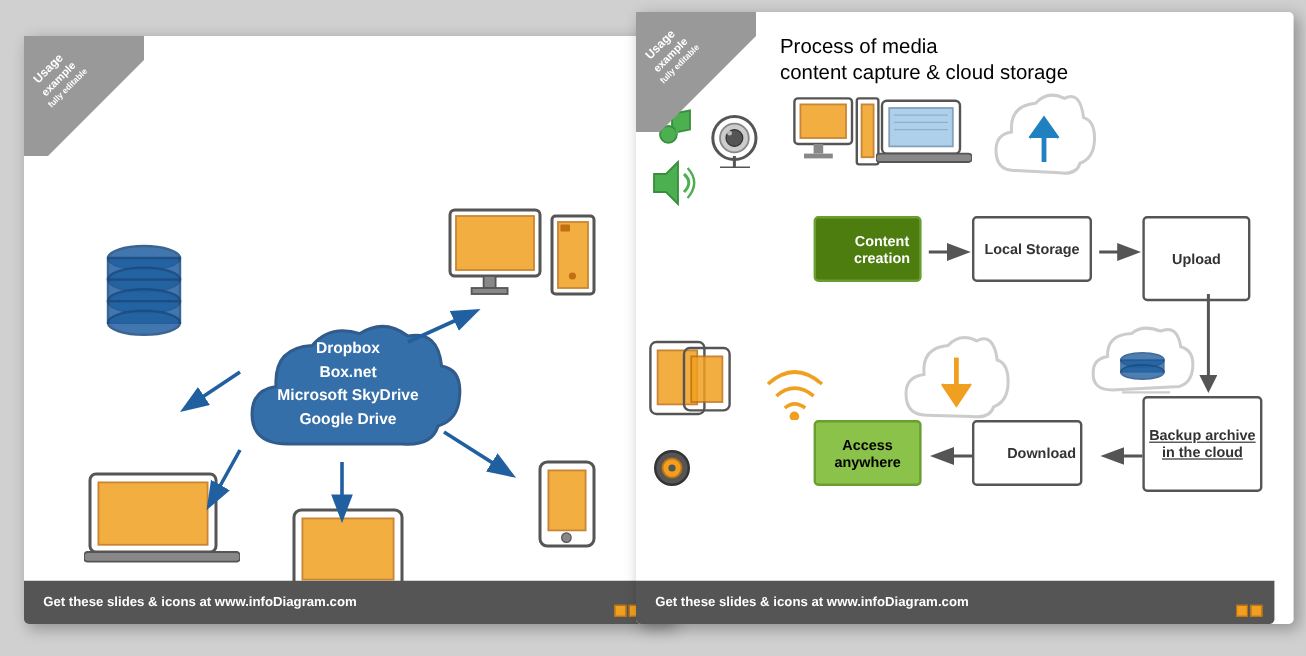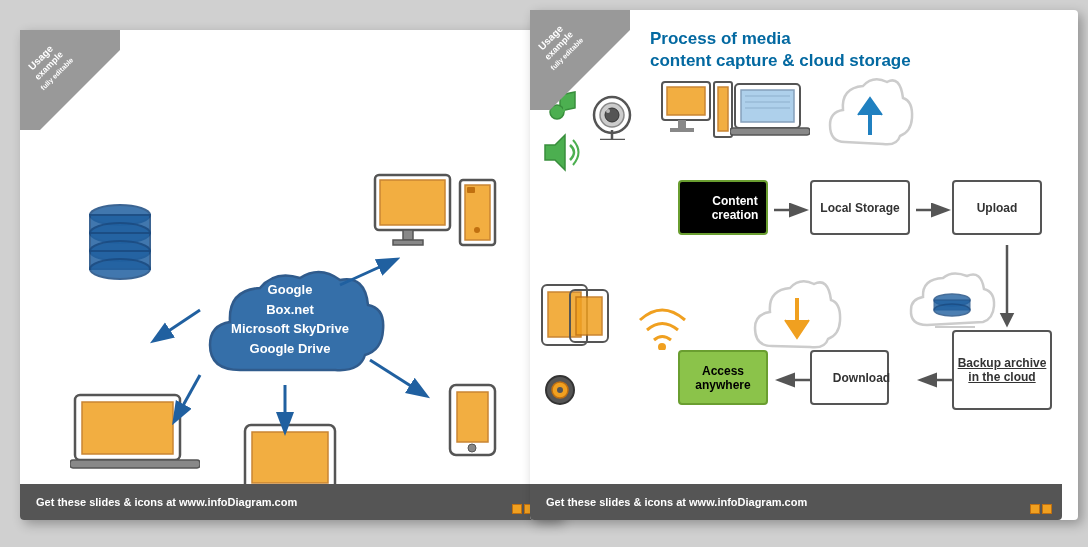--- a/index.html
+++ b/index.html
@@ -129,41 +129,41 @@
     .device-icon {
       position: absolute;
     }
 
     
     .process-title {
       position: absolute;
       top: 18px;
       left: 120px;
       font-size: 17px;
-      font-weight: bold;
-      color: #0369a1;
+      font-weight: normal;
+      color: #000000;
       line-height: 1.3;
     }
 
     
     .flow-box {
       position: absolute;
       border: 2px solid #555;
       border-radius: 4px;
       display: flex;
       align-items: center;
       justify-content: center;
       text-align: center;
       font-size: 12px;
       font-weight: bold;
       color: #333;
       background: white;
     }
     .flow-box-green {
-      background: #000000;
+      background: #4d7c0f;
       color: white;
       border-color: #6a9e30;
       padding-left: 24px;
     }
     .flow-box-green2 {
       background: #8bc34a;
       color: #000000;
       border-color: #6a9e30;
     }
   </style>
@@ -211,21 +211,21 @@
     </svg>
   </div>
 
   <div class="cloud-shape">
     <svg viewBox="0 0 200 130" xmlns="http://www.w3.org/2000/svg">
       <path d="M50,110 Q20,110 20,85 Q20,65 40,62 Q38,30 70,28 Q85,10 110,18 Q130,5 150,20 Q175,15 178,45 Q195,48 193,70 Q192,90 175,95 Q170,112 145,110 Z" fill="#2060a0" stroke="#1a4a80" stroke-width="2.5" opacity="0.9"></path>
     </svg>
   </div>
 
   <div class="cloud-text">
-    <div>Google</div>
+    <div>Dropbox</div>
     <div>Box.net</div>
     <div>Microsoft SkyDrive</div>
     <div>Google Drive</div>
   </div>
 
   <div class="device-icon" style="left:50px;top:360px;">
     <svg width="130" height="85" viewBox="0 0 130 85">
       <rect x="5" y="5" width="105" height="65" rx="5" fill="none" stroke="#555" stroke-width="2.5"></rect>
       <rect x="12" y="12" width="91" height="52" fill="#f0a020" stroke="#c07010" stroke-width="1.5" opacity="0.85"></rect>
       <rect x="0" y="70" width="130" height="8" rx="3" fill="#888" stroke="#555" stroke-width="1.5"></rect>
@@ -459,40 +459,40 @@
     <svg width="40" height="20">
         <path d="M2,10 L32,10" stroke="#555" stroke-width="2.5" marker-end="url(#ahr2)"></path>
     <defs>
           <marker id="ahr2" markerWidth="8" markerHeight="8" refX="6" refY="3" orient="auto">
             <path d="M0,0 L0,6 L8,3 z" fill="#555"></path>
           </marker>
         </defs>
       </svg>
   </div>
 
-  <div class="flow-box" style="left:422px;top:170px;width:90px;height:55px;">
+  <div class="flow-box" style="left:422px;top:170px;width:90px;height:71px;">
     <span>Upload</span>
   </div>
 
   <div class="flow-box flow-box-green2" style="left:148px;top:340px;width:90px;height:55px;">
     <span>Access<br>anywhere</span>
   </div>
 
   <div style="position:absolute;left:242px;top:360px;">
     <svg width="40" height="20">
         <path d="M38,10 L8,10" stroke="#555" stroke-width="2.5" marker-end="url(#ahleft1)"></path>
     <defs>
           <marker id="ahleft1" markerWidth="8" markerHeight="8" refX="6" refY="3" orient="auto">
             <path d="M0,0 L0,6 L8,3 z" fill="#555"></path>
           </marker>
         </defs>
       </svg>
   </div>
 
-  <div class="flow-box" style="left:280px;top:340px;width:79px;height:55px;padding-left:24px;">
+  <div class="flow-box" style="left:280px;top:340px;width:92px;height:55px;padding-left:24px;">
     <span>Download</span>
   </div>
 
   <div style="position:absolute;left:384px;top:360px;">
     <svg width="40" height="20">
         <path d="M38,10 L8,10" stroke="#555" stroke-width="2.5" marker-end="url(#ahleft2)"></path>
     <defs>
           <marker id="ahleft2" markerWidth="8" markerHeight="8" refX="6" refY="3" orient="auto">
             <path d="M0,0 L0,6 L8,3 z" fill="#555"></path>
           </marker>

